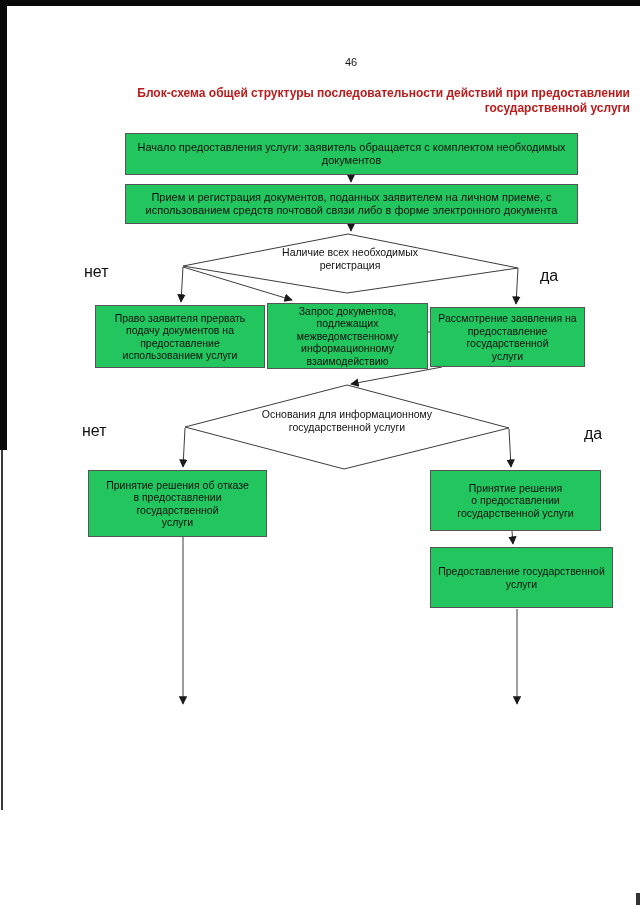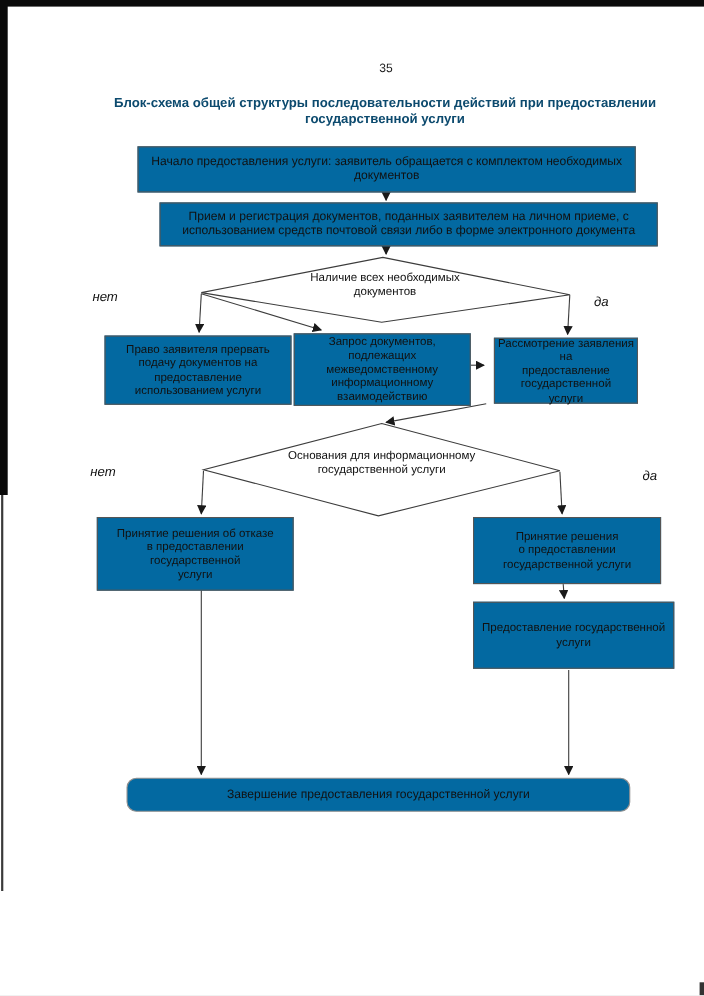--- a/index.html
+++ b/index.html
@@ -11,51 +11,51 @@
     font-family:"Liberation Sans", sans-serif;
     color:#111;
   }
   .artifact{position:absolute;background:#0a0a0a;}
   .pagenum{
     position:absolute;top:56px;left:336px;width:30px;
     text-align:center;font-size:11px;color:#1a1a1a;
   }
   .title{
     position:absolute;left:70px;top:86px;width:560px;
-    text-align:center;font-weight:bold;font-size:12px;line-height:15px;
-    white-space:pre-line;color:#0c4a6e;
+    text-align:right;font-weight:bold;font-size:12px;line-height:15px;
+    white-space:pre-line;color:#b91c1c;
   }
   .node{
     position:absolute;box-sizing:border-box;
-    border:1px solid #555;background:#0369a1;
+    border:1px solid #555;background:#22c55e;
     display:flex;align-items:center;justify-content:center;
     text-align:center;white-space:pre-line;
     font-size:10.5px;line-height:12.5px;color:#111;
     padding:2px;
   }
   .node.lg{font-size:11px;line-height:13px;}
   .node.rounded{border-radius:9px;border-color:#8f8f8f;}
   .diamond-label{
     position:absolute;text-align:center;white-space:pre-line;
     font-size:10.5px;line-height:13px;color:#111;
   }
-  .branch-label{position:absolute;font-size:12px;color:#111;font-style:italic;}
+  .branch-label{position:absolute;font-size:16px;color:#111;}
   svg.connectors{position:absolute;left:0;top:0;pointer-events:none;}
 </style>
 </head>
 <body>
 
 <div class="page">
 
   <div class="artifact" style="left:0;top:0;width:640px;height:6px;"></div>
   <div class="artifact" style="left:0;top:0;width:7px;height:450px;"></div>
   <div class="artifact" style="left:1px;top:450px;width:2px;height:360px;background:#3a3a3a;"></div>
   <div class="artifact" style="left:636px;top:893px;width:4px;height:12px;background:#333;"></div>
 
-  <div class="pagenum">35</div>
+  <div class="pagenum">46</div>
   <div class="title">Блок-схема общей структуры последовательности действий при предоставлении
 государственной услуги</div>
 
   <svg class="connectors" width="640" height="905" viewBox="0 0 640 905">
     <defs>
       <marker id="arw" viewBox="0 0 10 10" refX="9" refY="5" markerWidth="8.5" markerHeight="8.5" orient="auto-start-reverse">
         <path d="M0,0 L10,5 L0,10 z" fill="#1a1a1a"></path>
       </marker>
     </defs>
     <g stroke="#3c3c3c" stroke-width="1" fill="none">
@@ -72,41 +72,41 @@
       <line x1="509" y1="429" x2="511" y2="467" marker-end="url(#arw)"></line>
       <line x1="512" y1="531" x2="513" y2="544" marker-end="url(#arw)"></line>
       <line x1="183" y1="531" x2="183" y2="704" marker-end="url(#arw)"></line>
       <line x1="517" y1="609" x2="517" y2="704" marker-end="url(#arw)"></line>
     </g>
   </svg>
 
   <div class="node lg" style="left:125px;top:133px;width:453px;height:42px;">Начало предоставления услуги: заявитель обращается с комплектом необходимых
 документов</div>
 
-  <div class="node lg" style="left:125px;top:184px;width:453px;height:40px;margin-left:20px;">Прием и регистрация документов, поданных заявителем на личном приеме, с
+  <div class="node lg" style="left:125px;top:184px;width:453px;height:40px;">Прием и регистрация документов, поданных заявителем на личном приеме, с
 использованием средств почтовой связи либо в форме электронного документа</div>
 
   <div class="diamond-label" style="left:255px;top:246px;width:190px;">Наличие всех необходимых
-документов</div>
+регистрация</div>
 
   <div class="branch-label" style="left:84px;top:263px;">нет</div>
   <div class="branch-label" style="left:540px;top:267px;">да</div>
 
   <div class="node" style="left:95px;top:305px;width:170px;height:63px;">Право заявителя прервать
 подачу документов на
 предоставление
 использованием услуги</div>
 
   <div class="node" style="left:267px;top:303px;width:161px;height:66px;">Запрос документов,
 подлежащих
 межведомственному
 информационному
 взаимодействию</div>
 
-  <div class="node" style="left:449px;top:307px;width:131px;height:60px;">Рассмотрение заявления на
+  <div class="node" style="left:430px;top:307px;width:155px;height:60px;">Рассмотрение заявления на
 предоставление государственной
 услуги</div>
 
   <div class="diamond-label" style="left:247px;top:408px;width:200px;">Основания для информационному
 государственной услуги</div>
 
   <div class="branch-label" style="left:82px;top:422px;">нет</div>
   <div class="branch-label" style="left:584px;top:425px;">да</div>
 
   <div class="node" style="left:88px;top:470px;width:179px;height:67px;">Принятие решения об отказе
@@ -114,15 +114,14 @@
 государственной
 услуги</div>
 
   <div class="node" style="left:430px;top:470px;width:171px;height:61px;">Принятие решения
 о предоставлении
 государственной услуги</div>
 
   <div class="node" style="left:430px;top:547px;width:183px;height:61px;">Предоставление государственной
 услуги</div>
 
-  <div class="node lg rounded" style="left:115px;top:707px;width:458px;height:31px;">Завершение предоставления государственной услуги</div>
 
 </div>
 
 </body></html>

